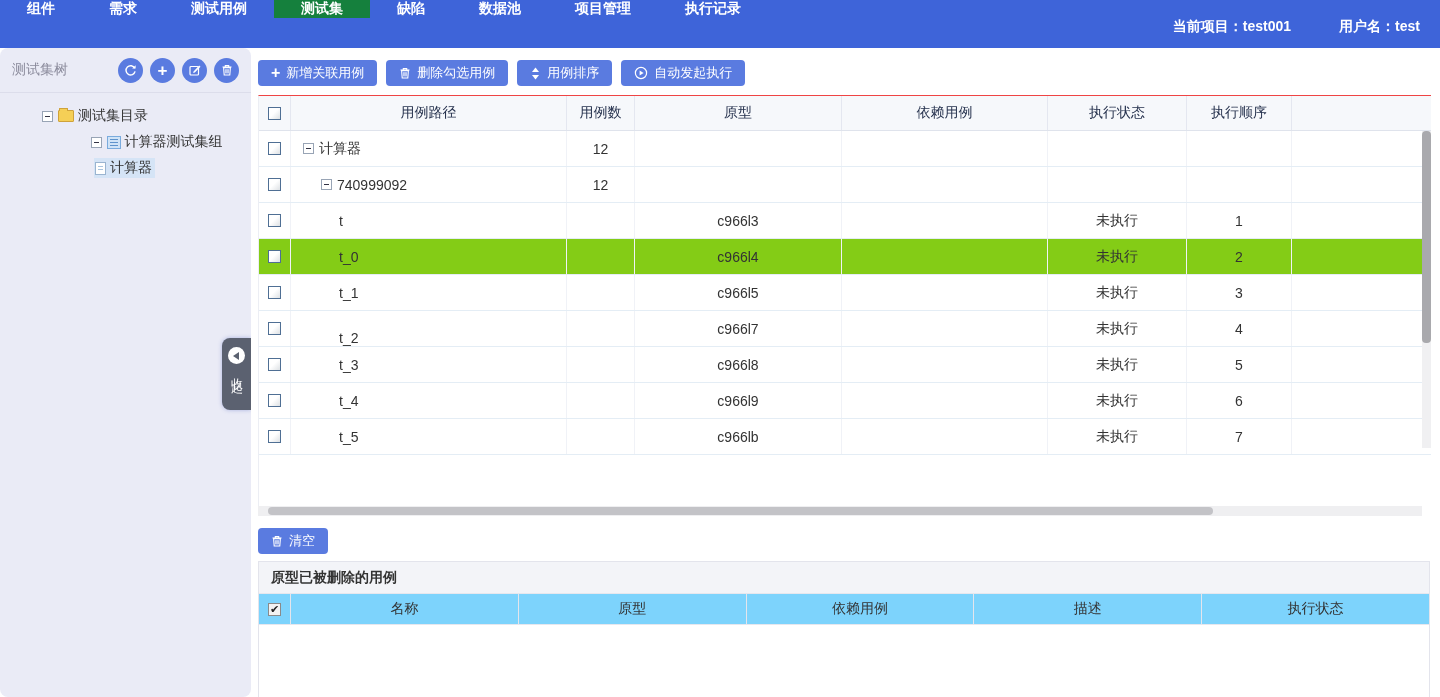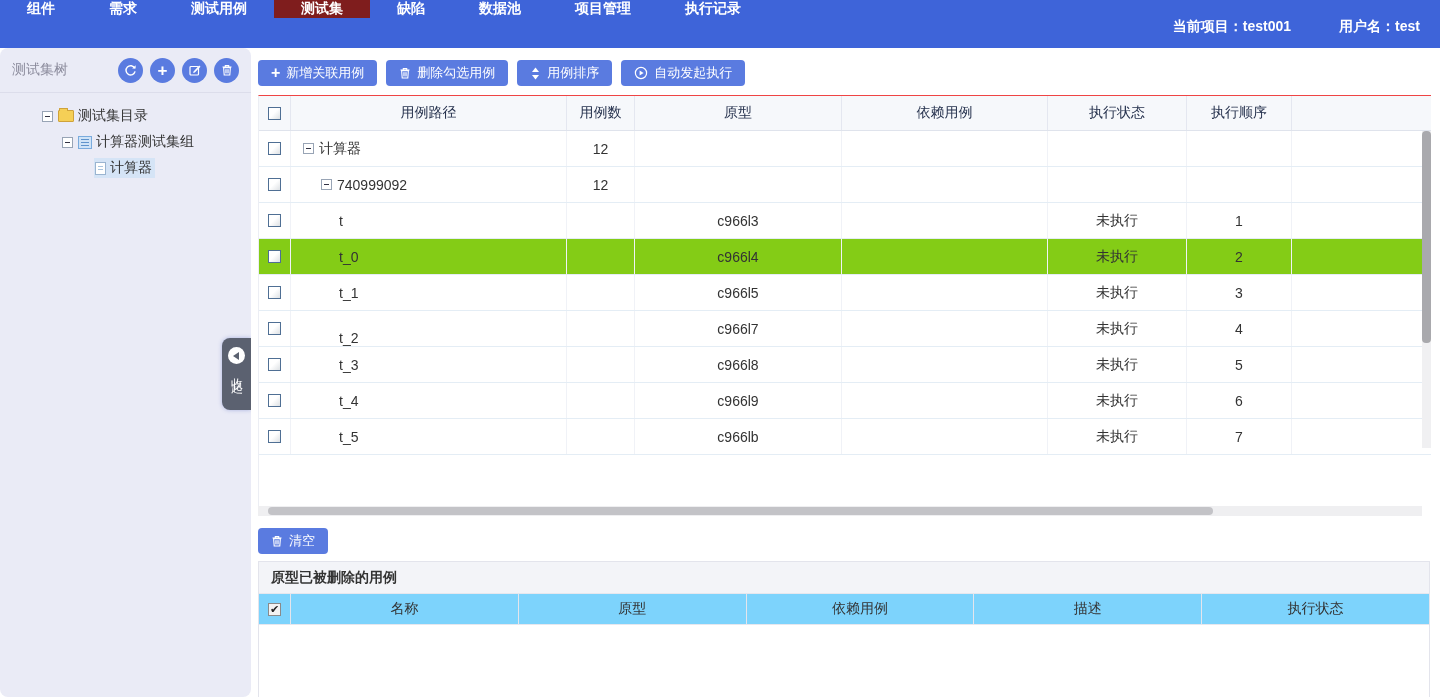--- a/index.html
+++ b/index.html
@@ -4,42 +4,42 @@
 <style>
   * { margin:0; padding:0; box-sizing:border-box; }
   html,body { width:1440px; height:697px; overflow:hidden; background:#fff;
     font-family:"Liberation Sans","DejaVu Sans",sans-serif; }
 
   
   .topnav { height:48px; background:#3e64d9; display:flex; align-items:stretch; color:#fff;flex-direction:column; }
   .nav-left { display:flex; align-items:stretch; }
   .nav-item { display:flex; align-items:center; padding:0 27px; font-size:14px; font-weight:700;
     cursor:pointer; white-space:nowrap; }
-  .nav-item.active { background:#7f1d1d;font-family:Liberation Serif, serif; }
+  .nav-item.active { background:#15803d;font-family:Liberation Serif, serif; }
   .nav-right { margin-left:auto; display:flex; align-items:center; gap:48px; padding-right:20px;
     font-size:14px; font-weight:700; }
 
   
   .app { display:flex; height:649px; }
   .sidebar { width:251px; background:#eaebf6; position:relative; flex:0 0 251px;border-radius:8px; }
   .main { flex:1; background:#fff; padding-left:7px; position:relative; }
 
   
   .sidebar-header { height:45px; display:flex; align-items:center; padding:0 12px 0 12px;
     border-bottom:1px solid #dcddeb; }
   .sidebar-title { color:#8b8b9c; font-size:14px; }
   .tree-actions { margin-left:auto; display:flex; gap:7px; }
   .circle-btn { width:25px; height:25px; border-radius:50%; background:#5a7be0; display:flex;
     align-items:center; justify-content:center; cursor:pointer; color:#fff; }
   .circle-btn svg { display:block; }
 
   .tree { padding-top:10px; font-size:14px; color:#333;padding-left:28px; }
   .tree-row { display:flex; align-items:center; height:26px; cursor:pointer; white-space:nowrap; }
   .tree-row.lv0 { padding-left:14px; }
-  .tree-row.lv1 { padding-left:34px; }
+  .tree-row.lv1 { padding-left:34px;justify-content:center; }
   .tree-row.lv2 { padding-left:66px; }
   .expander { width:11px; height:11px; border:1px solid #98a4b5; background:#fff; display:inline-flex;
     align-items:center; justify-content:center; margin-right:5px; flex:0 0 11px; position:relative; }
   .expander::after { content:""; width:5px; height:1px; background:#334; }
   .sel-node { background:#d5e4f6; display:flex; align-items:center; padding:1px 3px 1px 1px; }
 
   .folder-icon { width:16px; height:12px; background:#f5cf56; border:1px solid #cfa23a;
     border-radius:1px; position:relative; margin-right:4px; flex:0 0 16px; }
   .folder-icon::before { content:""; position:absolute; top:-3px; left:0; width:7px; height:2px;
     background:#f5cf56; border:1px solid #cfa23a; border-bottom:none; border-radius:1px 1px 0 0; }

